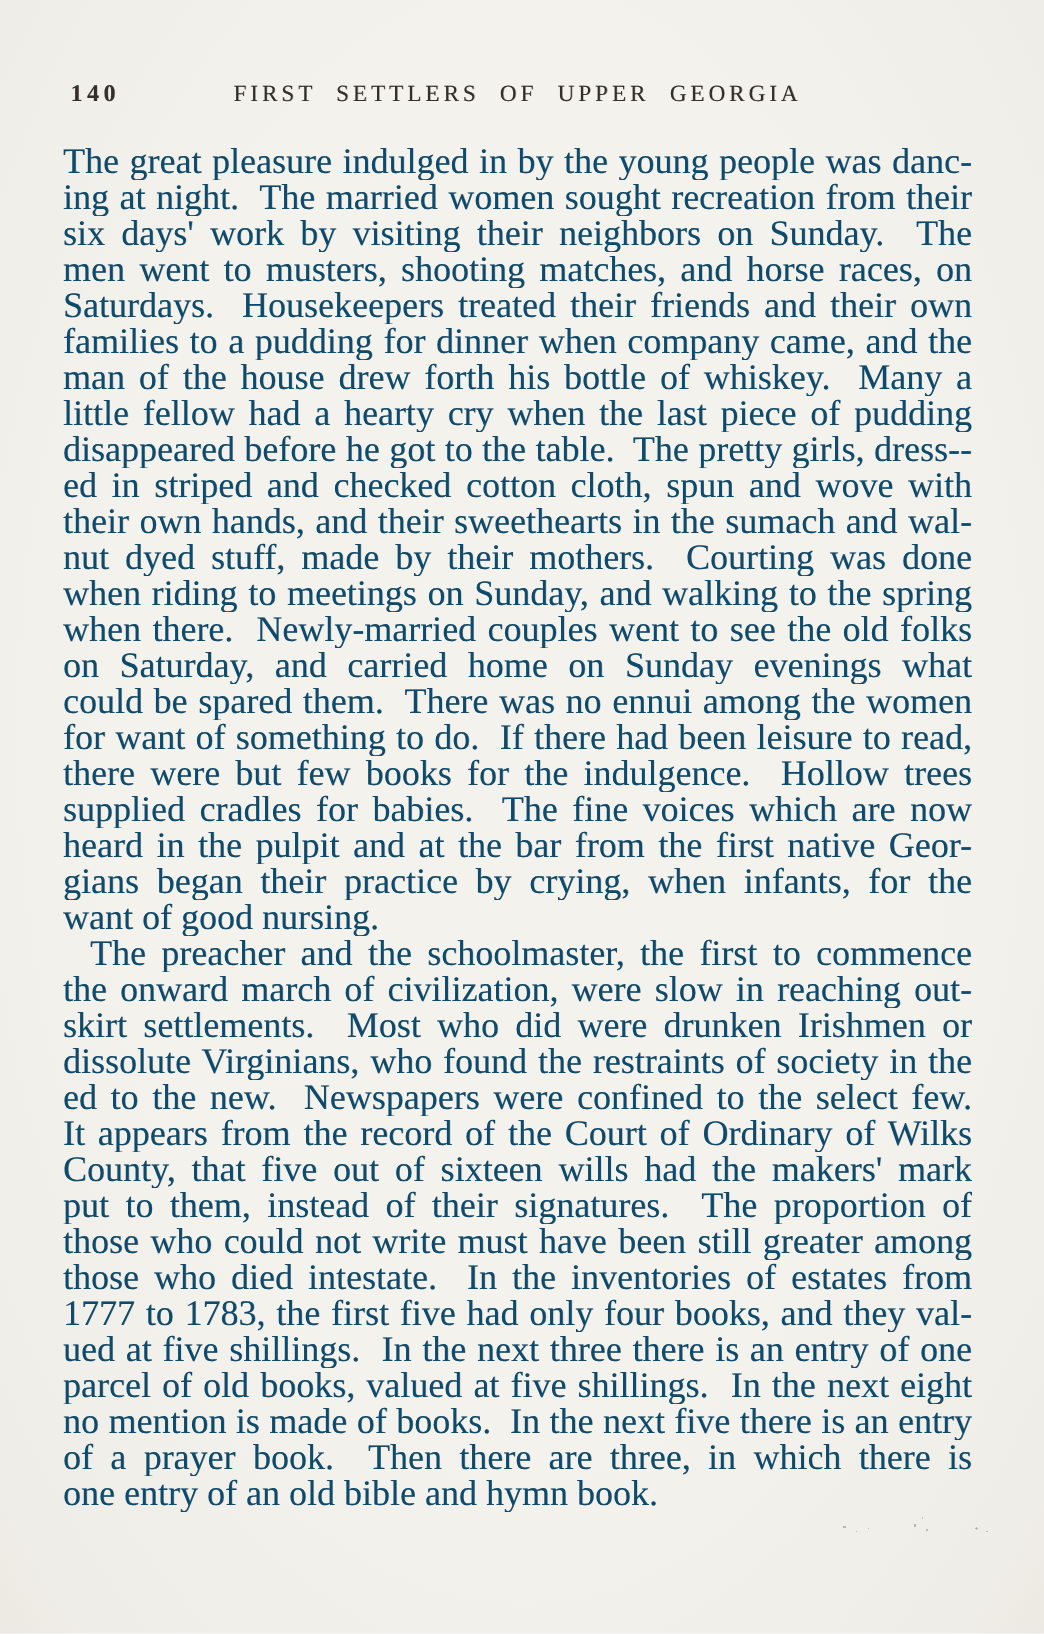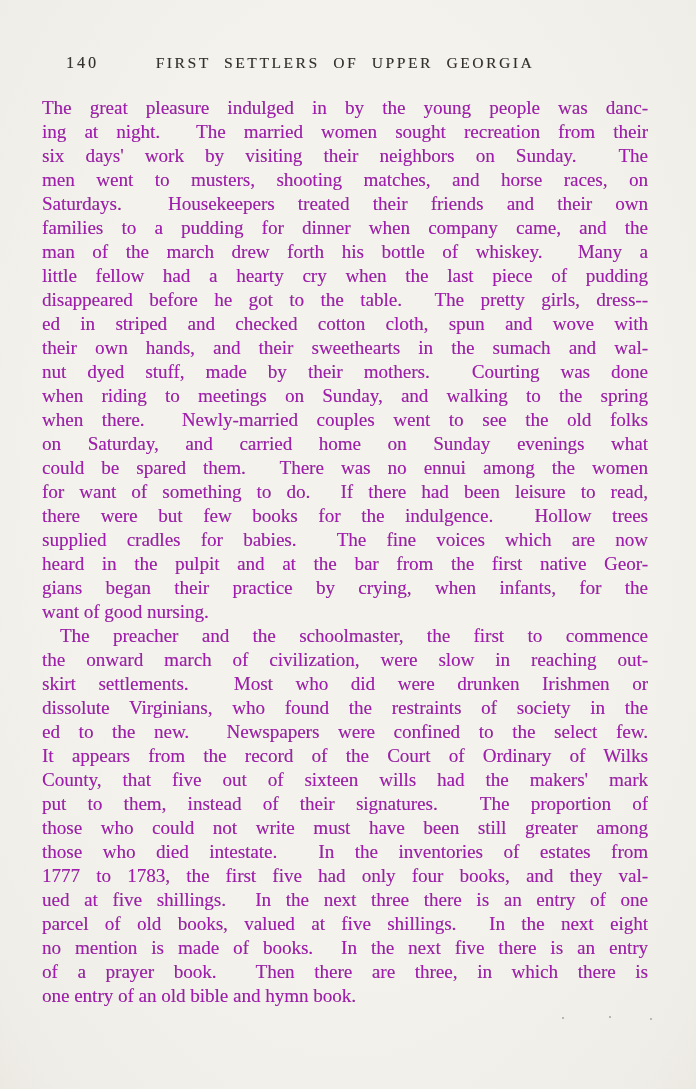--- a/index.html
+++ b/index.html
@@ -22,46 +22,46 @@
   .running-header {
     position: absolute;
     top: 54px;
     left: 42px;
     width: 606px;
     height: 22px;
     color: #33302b;
   }
   .page-number {
     position: absolute;
-    left: 24px;
+    left: 5px;
     top: 0;
     font-size: 16px;
     letter-spacing: 3px;
-    font-weight: 400;
+    font-weight: 700;
     text-shadow: 0.4px 0.4px 0 rgba(50,47,42,0.35);
   }
   .head-title {
     position: absolute;
     left: 0;
     width: 100%;
     top: 0;
     text-align: center;
     font-size: 15.5px;
     font-weight: 400;
     letter-spacing: 2.6px;
     word-spacing: 7px;
     text-shadow: 0.4px 0.4px 0 rgba(50,47,42,0.35);
   }
   .body-text {
     position: absolute;
     left: 42px;
     top: 96px;
     width: 606px;
-    color: #a21caf;
-    font-size: 19px;
+    color: #0c4a6e;
+    font-size: 24px;
     line-height: 24px;
     text-shadow: 0.3px 0.3px 0.2px rgba(45,42,37,0.38);
   }
   .paragraph { margin: 0; }
   .line {
     white-space: pre-wrap;
     text-align: justify;
     text-align-last: justify;
     text-justify: inter-word;
     height: 24px;
@@ -104,21 +104,21 @@
   </div>
 
   <div class="body-text">
       <div class="paragraph">
         <div class="line">The great pleasure indulged in by the young people was danc-</div>
         <div class="line">ing at night.  The married women sought recreation from their</div>
         <div class="line">six days' work by visiting their neighbors on Sunday.  The</div>
         <div class="line">men went to musters, shooting matches, and horse races, on</div>
         <div class="line">Saturdays.  Housekeepers treated their friends and their own</div>
         <div class="line">families to a pudding for dinner when company came, and the</div>
-        <div class="line">man of the march drew forth his bottle of whiskey.  Many a</div>
+        <div class="line">man of the house drew forth his bottle of whiskey.  Many a</div>
         <div class="line">little fellow had a hearty cry when the last piece of pudding</div>
         <div class="line">disappeared before he got to the table.  The pretty girls, dress--</div>
         <div class="line">ed in striped and checked cotton cloth, spun and wove with</div>
         <div class="line">their own hands, and their sweethearts in the sumach and wal-</div>
         <div class="line">nut dyed stuff, made by their mothers.  Courting was done</div>
         <div class="line">when riding to meetings on Sunday, and walking to the spring</div>
         <div class="line">when there.  Newly-married couples went to see the old folks</div>
         <div class="line">on Saturday, and carried home on Sunday evenings what</div>
         <div class="line">could be spared them.  There was no ennui among the women</div>
         <div class="line">for want of something to do.  If there had been leisure to read,</div>

